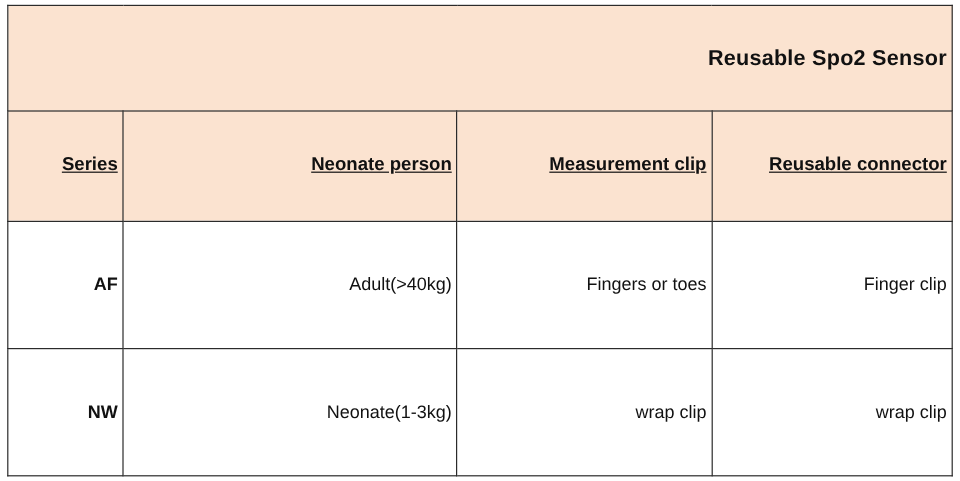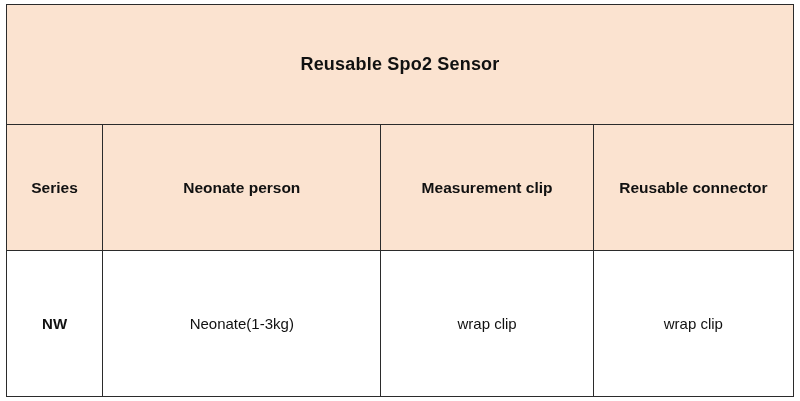--- a/index.html
+++ b/index.html
@@ -22,36 +22,37 @@
   }
   table.spec-table {
     width: 788px;
     height: 393px;
     border-collapse: collapse;
     table-layout: fixed;
   }
   table.spec-table td,
   table.spec-table th {
     border: 1px solid #2b2b2b;
-    text-align: center;
+    text-align: right;
     vertical-align: middle;
     padding: 0 4px;
   }
   .title-cell {
     background: #fbe3d0;
     font-weight: bold;
     font-size: 18px;
     height: 42px;
     letter-spacing: 0.2px;
   }
   .head-cell {
     background: #fbe3d0;
     font-weight: bold;
     font-size: 15.5px;
     height: 44px;
+    text-decoration: underline;
   }
   .body-row td {
     height: 51px;
     font-size: 15px;
     background: #ffffff;
   }
   .series-cell {
     font-weight: bold;
     font-size: 16px;
   }
@@ -75,20 +76,26 @@
       <tr>
         <td class="title-cell" colspan="4">Reusable Spo2 Sensor</td>
       </tr>
       <tr>
         <td class="head-cell">Series</td>
         <td class="head-cell">Neonate person</td>
         <td class="head-cell">Measurement clip</td>
         <td class="head-cell">Reusable connector</td>
       </tr>
       <tr class="body-row">
+        <td class="series-cell">AF</td>
+        <td>Adult(&gt;40kg)</td>
+        <td>Fingers or toes</td>
+        <td>Finger clip</td>
+      </tr>
+      <tr class="body-row">
         <td class="series-cell">NW</td>
         <td>Neonate(1-3kg)</td>
         <td>wrap clip</td>
         <td>wrap clip</td>
       </tr>
     </tbody>
   </table>
 </div>
 
 </body></html>

